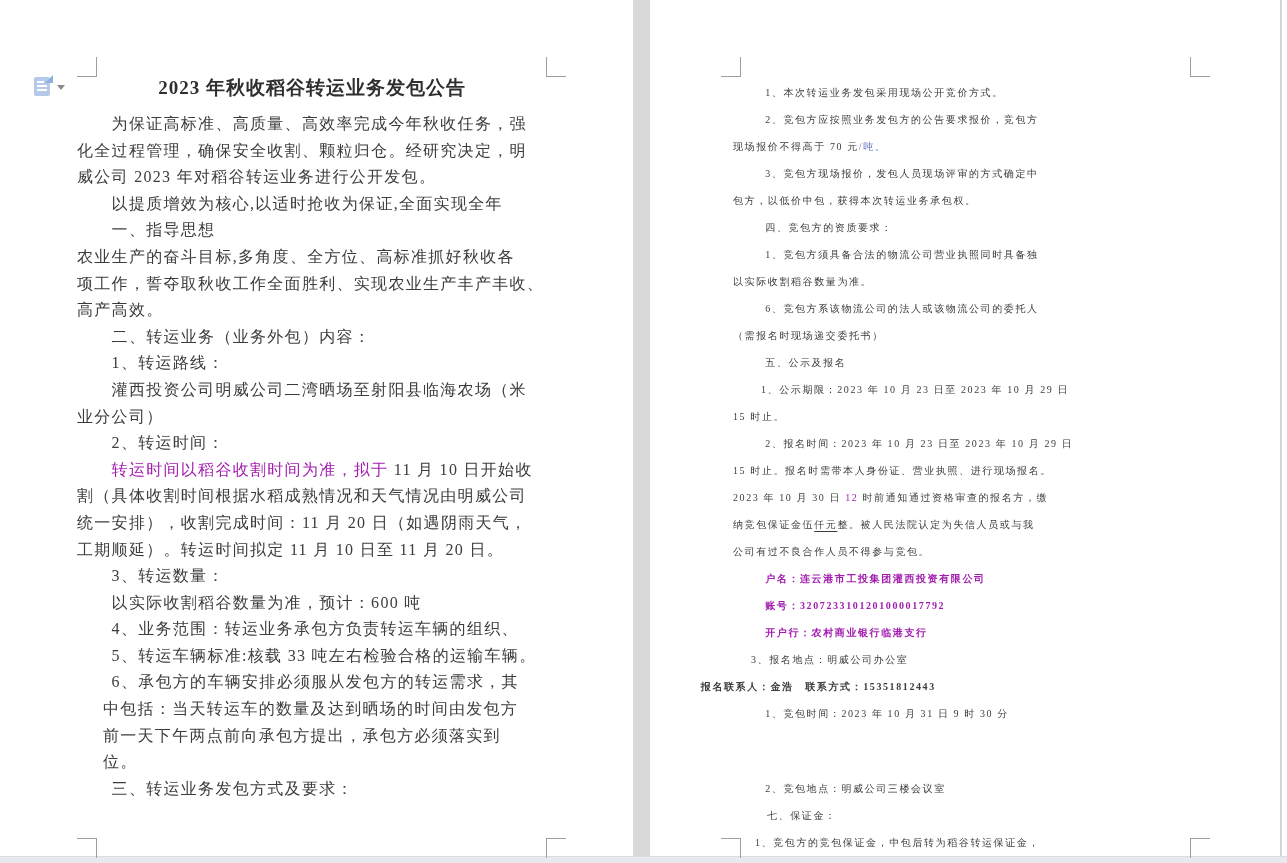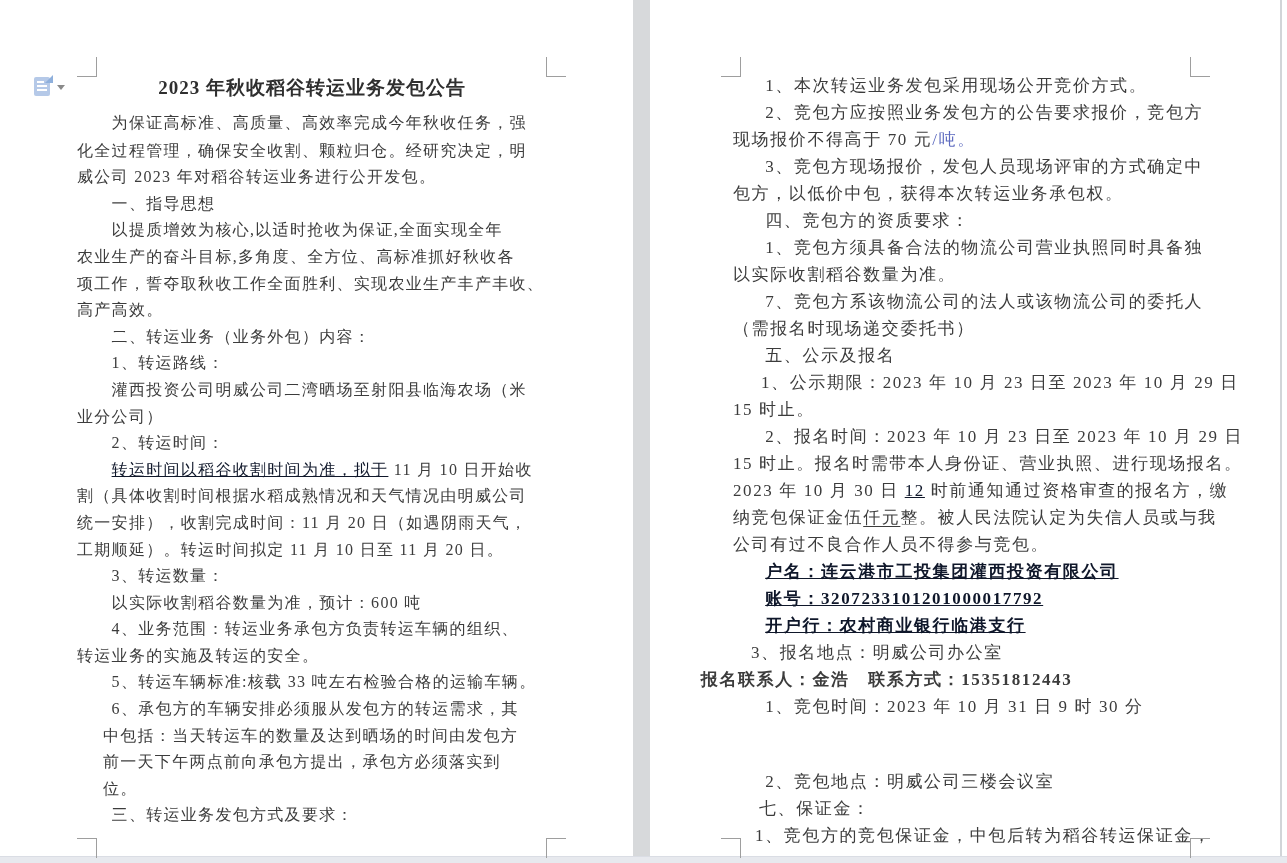--- a/index.html
+++ b/index.html
@@ -35,23 +35,23 @@
     border-left:4px solid transparent;border-right:4px solid transparent;border-top:5px solid #8a8a8a;}
 
   
   .doc-title{
     position:absolute;left:77px;top:74px;width:470px;
     text-align:center;font-weight:bold;font-size:19px;line-height:28px;
     letter-spacing:1px;color:#2f2f2f;white-space:nowrap;
   }
   .body-col{position:absolute;color:#3c3c3c;}
   .p1{left:77px;top:111px;width:486px;font-size:16px;line-height:26.6px;letter-spacing:1.3px;}
-  .p2{left:733px;top:72px;width:450px;font-size:17px;line-height:27px;letter-spacing:1.6px;}
+  .p2{left:733px;top:79px;width:450px;font-size:10px;line-height:27px;letter-spacing:1.6px;}
   .tline{white-space:nowrap;}
-  .c-red{color:#0f172a;text-decoration:underline;}
+  .c-red{color:#a21caf;}
   .c-blue{color:#5f6cc0;}
   .bold{font-weight:bold;}
   .ul{text-decoration:underline;text-underline-offset:3px;}
 </style>
 </head>
 <body>
 
 <div class="canvas">
 
   <div class="page-gap"></div>
@@ -75,72 +75,71 @@
       <div class="paste-fold"></div>
       <div class="bar b1"></div>
       <div class="bar b2"></div>
       <div class="bar b3"></div>
     </div>
     <div class="paste-caret"></div>
   </div>
 
   <div class="doc-title">2023 年秋收稻谷转运业务发包公告</div>
   <div class="body-col p1" id="page1-body">
-      <div class="tline" style="margin-left: 34.6px; font-family: Liberation Mono, monospace;"><span>为保证高标准、高质量、高效率完成今年秋收任务，强</span></div>
+      <div class="tline" style="margin-left: 34.6px;"><span>为保证高标准、高质量、高效率完成今年秋收任务，强</span></div>
       <div class="tline"><span>化全过程管理，确保安全收割、颗粒归仓。经研究决定，明</span></div>
       <div class="tline"><span>威公司 2023 年对稻谷转运业务进行公开发包。</span></div>
+      <div class="tline" style="margin-left: 34.6px;"><span>以提质增效为核心,以适时抢收为保证,全面实现全年</span></div>
       <div class="tline" style="margin-left: 34.6px;"><span>一、指导思想</span></div>
-      <div class="tline" style="margin-left: 34.6px;"><span>以提质增效为核心,以适时抢收为保证,全面实现全年</span></div>
       <div class="tline"><span>农业生产的奋斗目标,多角度、全方位、高标准抓好秋收各</span></div>
       <div class="tline"><span>项工作，誓夺取秋收工作全面胜利、实现农业生产丰产丰收、</span></div>
       <div class="tline"><span>高产高效。</span></div>
       <div class="tline" style="margin-left: 34.6px;"><span>二、转运业务（业务外包）内容：</span></div>
       <div class="tline" style="margin-left: 34.6px;"><span>1、转运路线：</span></div>
       <div class="tline" style="margin-left: 34.6px;"><span>灌西投资公司明威公司二湾晒场至射阳县临海农场（米</span></div>
       <div class="tline"><span>业分公司）</span></div>
       <div class="tline" style="margin-left: 34.6px;"><span>2、转运时间：</span></div>
       <div class="tline" style="margin-left: 34.6px;"><span class="c-red">转运时间以稻谷收割时间为准，拟于</span><span> 11 月 10 日开始收</span></div>
       <div class="tline"><span>割（具体收割时间根据水稻成熟情况和天气情况由明威公司</span></div>
       <div class="tline"><span>统一安排），收割完成时间：11 月 20 日（如遇阴雨天气，</span></div>
       <div class="tline"><span>工期顺延）。转运时间拟定 11 月 10 日至 11 月 20 日。</span></div>
       <div class="tline" style="margin-left: 34.6px;"><span>3、转运数量：</span></div>
       <div class="tline" style="margin-left: 34.6px;"><span>以实际收割稻谷数量为准，预计：600 吨</span></div>
       <div class="tline" style="margin-left: 34.6px;"><span>4、业务范围：转运业务承包方负责转运车辆的组织、</span></div>
-      <div class="tline"><span>转运业务的实施及转运的安全。</span></div>
       <div class="tline" style="margin-left: 34.6px;"><span>5、转运车辆标准:核载 33 吨左右检验合格的运输车辆。</span></div>
       <div class="tline" style="margin-left: 34.6px;"><span>6、承包方的车辆安排必须服从发包方的转运需求，其</span></div>
       <div class="tline" style="margin-left: 25.95px;"><span>中包括：当天转运车的数量及达到晒场的时间由发包方</span></div>
       <div class="tline" style="margin-left: 25.95px;"><span>前一天下午两点前向承包方提出，承包方必须落实到</span></div>
       <div class="tline" style="margin-left: 25.95px;"><span>位。</span></div>
       <div class="tline" style="margin-left: 34.6px;"><span>三、转运业务发包方式及要求：</span></div>
     </div>
 
   <div class="body-col p2" id="page2-body">
       <div class="tline" style="margin-left: 32.2px;"><span>1、本次转运业务发包采用现场公开竞价方式。</span></div>
       <div class="tline" style="margin-left: 32.2px;"><span>2、竞包方应按照业务发包方的公告要求报价，竞包方</span></div>
       <div class="tline"><span>现场报价不得高于 70 元</span><span class="c-blue">/吨。</span></div>
       <div class="tline" style="margin-left: 32.2px;"><span>3、竞包方现场报价，发包人员现场评审的方式确定中</span></div>
       <div class="tline"><span>包方，以低价中包，获得本次转运业务承包权。</span></div>
       <div class="tline" style="margin-left: 32.2px;"><span>四、竞包方的资质要求：</span></div>
       <div class="tline" style="margin-left: 32.2px;"><span>1、竞包方须具备合法的物流公司营业执照同时具备独</span></div>
       <div class="tline"><span>以实际收割稻谷数量为准。</span></div>
-      <div class="tline" style="margin-left: 32.2px;"><span>7、竞包方系该物流公司的法人或该物流公司的委托人</span></div>
+      <div class="tline" style="margin-left: 32.2px;"><span>6、竞包方系该物流公司的法人或该物流公司的委托人</span></div>
       <div class="tline"><span>（需报名时现场递交委托书）</span></div>
       <div class="tline" style="margin-left: 32.2px;"><span>五、公示及报名</span></div>
       <div class="tline" style="margin-left: 28px;"><span>1、公示期限：2023 年 10 月 23 日至 2023 年 10 月 29 日</span></div>
       <div class="tline"><span>15 时止。</span></div>
       <div class="tline" style="margin-left: 32.2px;"><span>2、报名时间：2023 年 10 月 23 日至 2023 年 10 月 29 日</span></div>
       <div class="tline"><span>15 时止。报名时需带本人身份证、营业执照、进行现场报名。</span></div>
       <div class="tline"><span>2023 年 10 月 30 日 </span><span class="c-red">12</span><span> 时前通知通过资格审查的报名方，缴</span></div>
       <div class="tline"><span>纳竞包保证金伍</span><span class="ul">仟元</span><span>整。被人民法院认定为失信人员或与我</span></div>
       <div class="tline"><span>公司有过不良合作人员不得参与竞包。</span></div>
       <div class="tline" style="margin-left: 32.2px;"><span class="c-red bold">户名：连云港市工投集团灌西投资有限公司</span></div>
       <div class="tline" style="margin-left: 32.2px;"><span class="c-red bold">账号：3207233101201000017792</span></div>
       <div class="tline" style="margin-left: 32.2px;"><span class="c-red bold">开户行：农村商业银行临港支行</span></div>
       <div class="tline" style="margin-left: 18px;"><span>3、报名地点：明威公司办公室</span></div>
       <div class="tline" style="margin-left: -32.2px;"><span class="bold">报名联系人：金浩　联系方式：15351812443</span></div>
       <div class="tline" style="margin-left: 32.2px;"><span>1、竞包时间：2023 年 10 月 31 日 9 时 30 分</span></div>
       <div class="tline" style="margin-left: 32.2px; margin-top: 48px;"><span>2、竞包地点：明威公司三楼会议室</span></div>
-      <div class="tline" style="margin-left: 26px;"><span>七、保证金：</span></div>
+      <div class="tline" style="margin-left: 34px;"><span>七、保证金：</span></div>
       <div class="tline" style="margin-left: 22px;"><span>1、竞包方的竞包保证金，中包后转为稻谷转运保证金，</span></div>
     </div>
 
 </div>
 
 </body></html>

